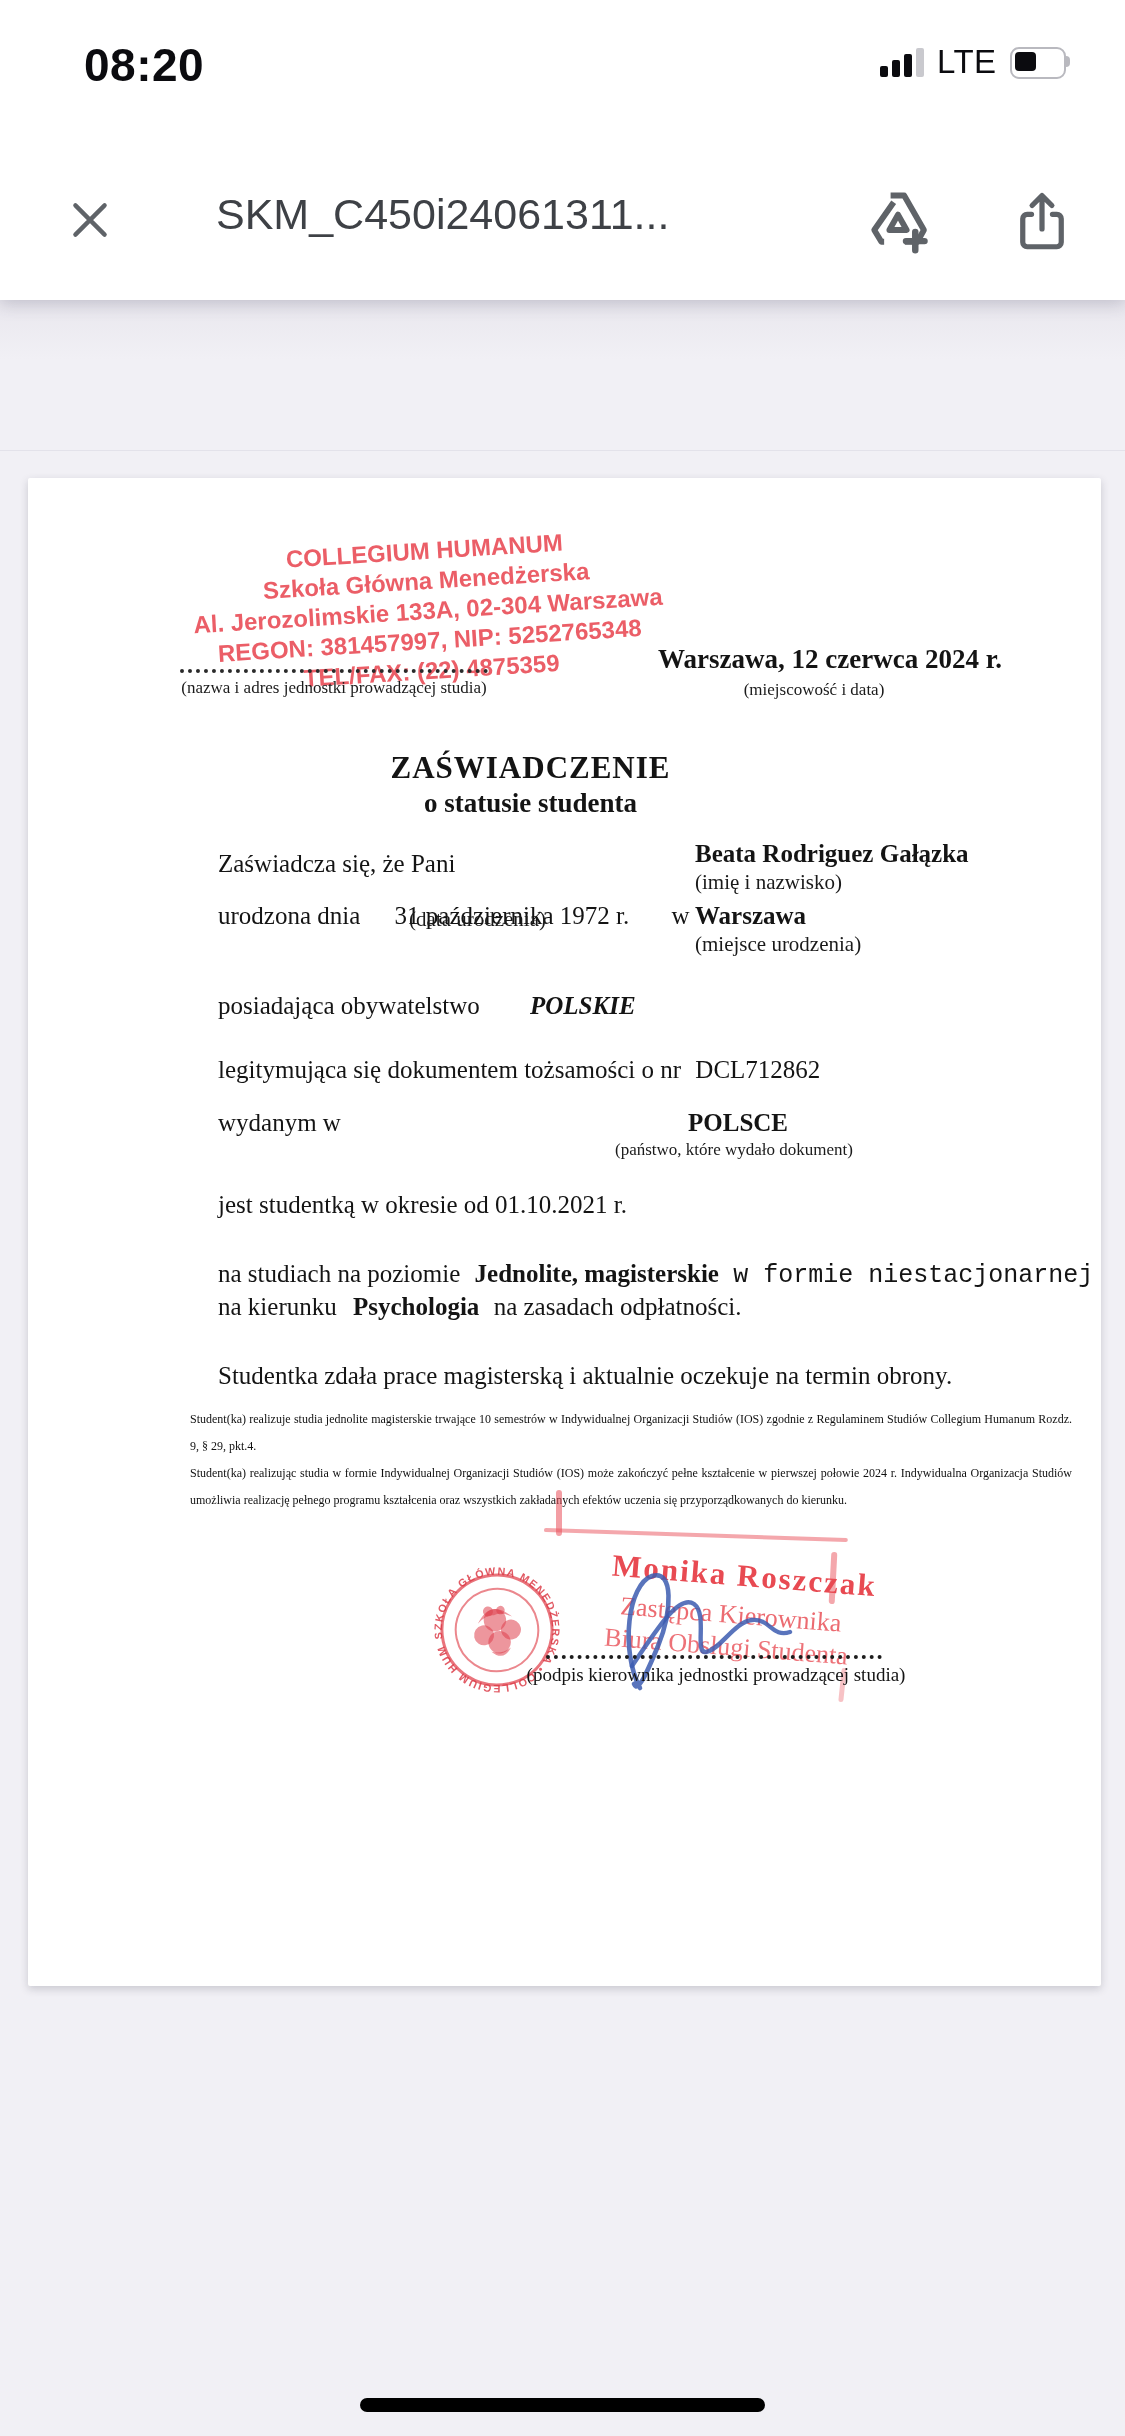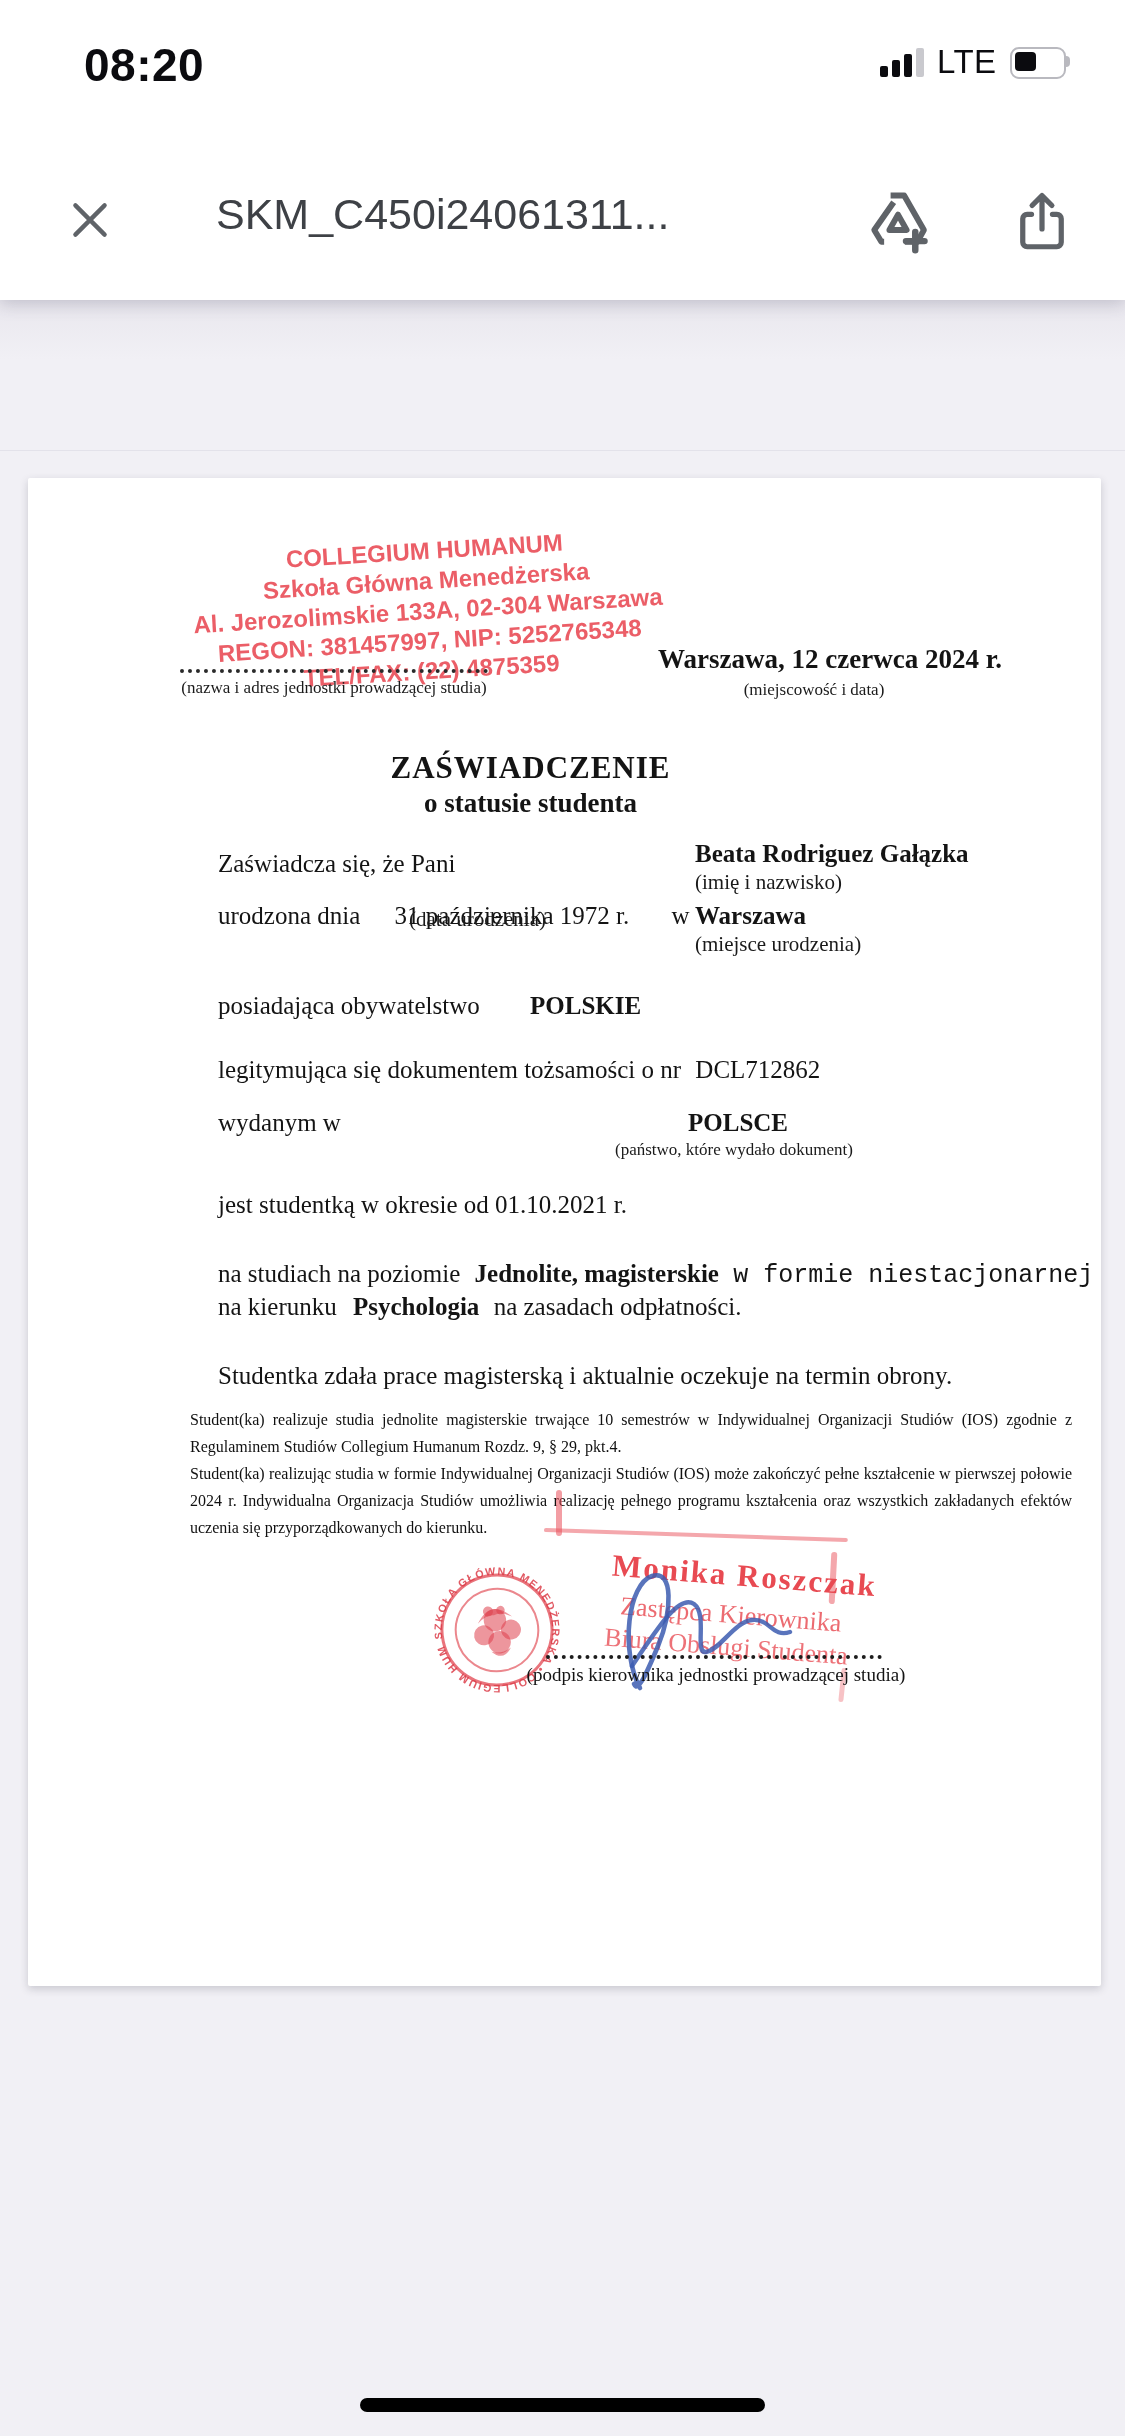--- a/index.html
+++ b/index.html
@@ -67,21 +67,21 @@
   }
   .lh-dots{left:152px;top:190px;width:308px;border-bottom:4px dotted #2a2a2a;height:1px;}
   .lh-cap{left:120px;top:200px;width:372px;text-align:center;}
   .dateline-v{left:630px;top:166px;font-size:27px;}
   .dateline-c{left:630px;top:202px;width:312px;text-align:center;}
   .doc-title{left:0;top:272px;width:1005px;text-align:center;font-size:31px;letter-spacing:1px;}
   .doc-subtitle{left:0;top:310px;width:1005px;text-align:center;font-size:27px;}
   .body-line{font-size:25px;white-space:nowrap;}
   .rightcol{left:667px;}
   .fine{
-    left:162px;top:928px;width:882px;font-size:16px;line-height:27px;text-align:justify;color:#101010;
+    left:162px;top:928px;width:882px;font-size:12px;line-height:27px;text-align:justify;color:#101010;
   }
   .fine p{margin:0;}
   
   .stamp-red{color:#e84a52;}
   .stamp-name{left:584px;top:1080px;font-size:31px;font-weight:700;letter-spacing:2px;transform:rotate(4.5deg);white-space:nowrap;}
   .stamp-role1{left:592px;top:1122px;font-size:26px;transform:rotate(4.5deg);color:rgba(232,74,82,.82);white-space:nowrap;}
   .stamp-role2{left:576px;top:1154px;font-size:26px;transform:rotate(4.5deg);color:rgba(232,74,82,.78);white-space:nowrap;}
   .rect-top{left:516px;top:1050px;width:304px;height:4px;background:rgba(233,79,89,.50);transform:rotate(1.9deg);transform-origin:left center;border-radius:2px;}
   .rect-tickL{left:528px;top:1012px;width:6px;height:46px;background:rgba(233,79,89,.55);border-radius:3px;}
   .rect-tickR{left:802px;top:1074px;width:6px;height:52px;background:rgba(233,79,89,.50);border-radius:3px;transform:rotate(3deg);}
@@ -164,21 +164,21 @@
     <div class="abs body-line" style="left:190px;top:424px;">
       <span>urodzona dnia</span>
       <span style="margin-left:28px;">31 października 1972 r.</span>
       <span style="margin-left:36px;">w</span>
     </div>
     <div class="abs body-line b rightcol" style="top:424px;text-align:center;">Warszawa</div>
     <div class="abs cap" style="left:318px;top:429px;width:200px;text-align:right;">(data urodzenia)</div>
     <div class="abs cap rightcol" style="top:454px;">(miejsce urodzenia)</div>
 
     <div class="abs body-line" style="left:190px;top:514px;">posiadająca obywatelstwo</div>
-    <div class="abs body-line b" style="left:502px;top:514px;">POLSKIE</div>
+    <div class="abs body-line b" style="left:502px;top:514px;font-style:italic;">POLSKIE</div>
 
     <div class="abs body-line" style="left:190px;top:578px;">
       <span>legitymująca  się dokumentem tożsamości o nr</span>
       <span style="margin-left:8px;">DCL712862</span>
     </div>
 
     <div class="abs body-line" style="left:190px;top:631px;">wydanym w</div>
     <div class="abs body-line b" style="left:660px;top:631px;">POLSCE</div>
     <div class="abs cap-sm" style="left:556px;top:662px;width:300px;text-align:center;font-family:'Liberation Serif',serif;">(państwo, które wydało dokument)</div>
 

